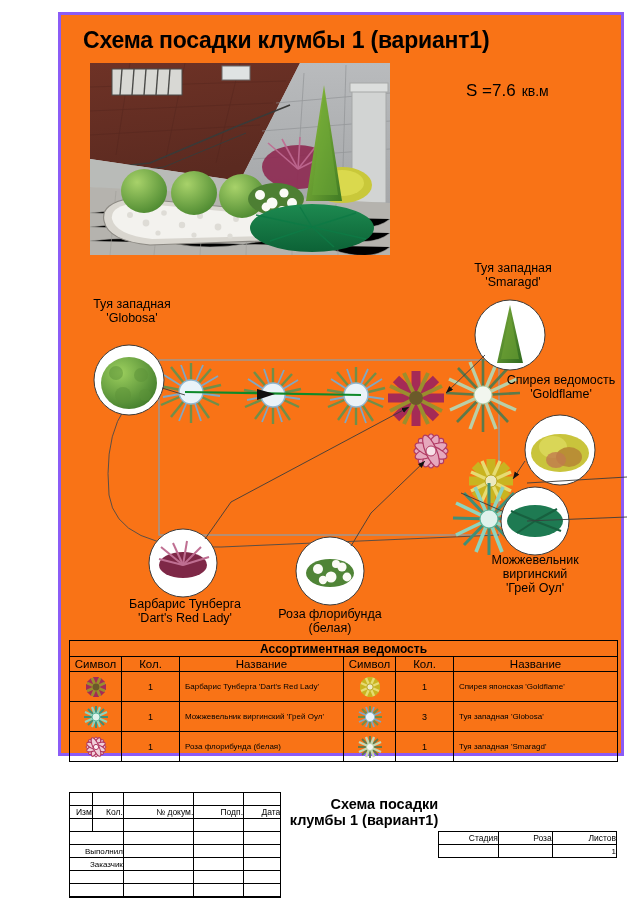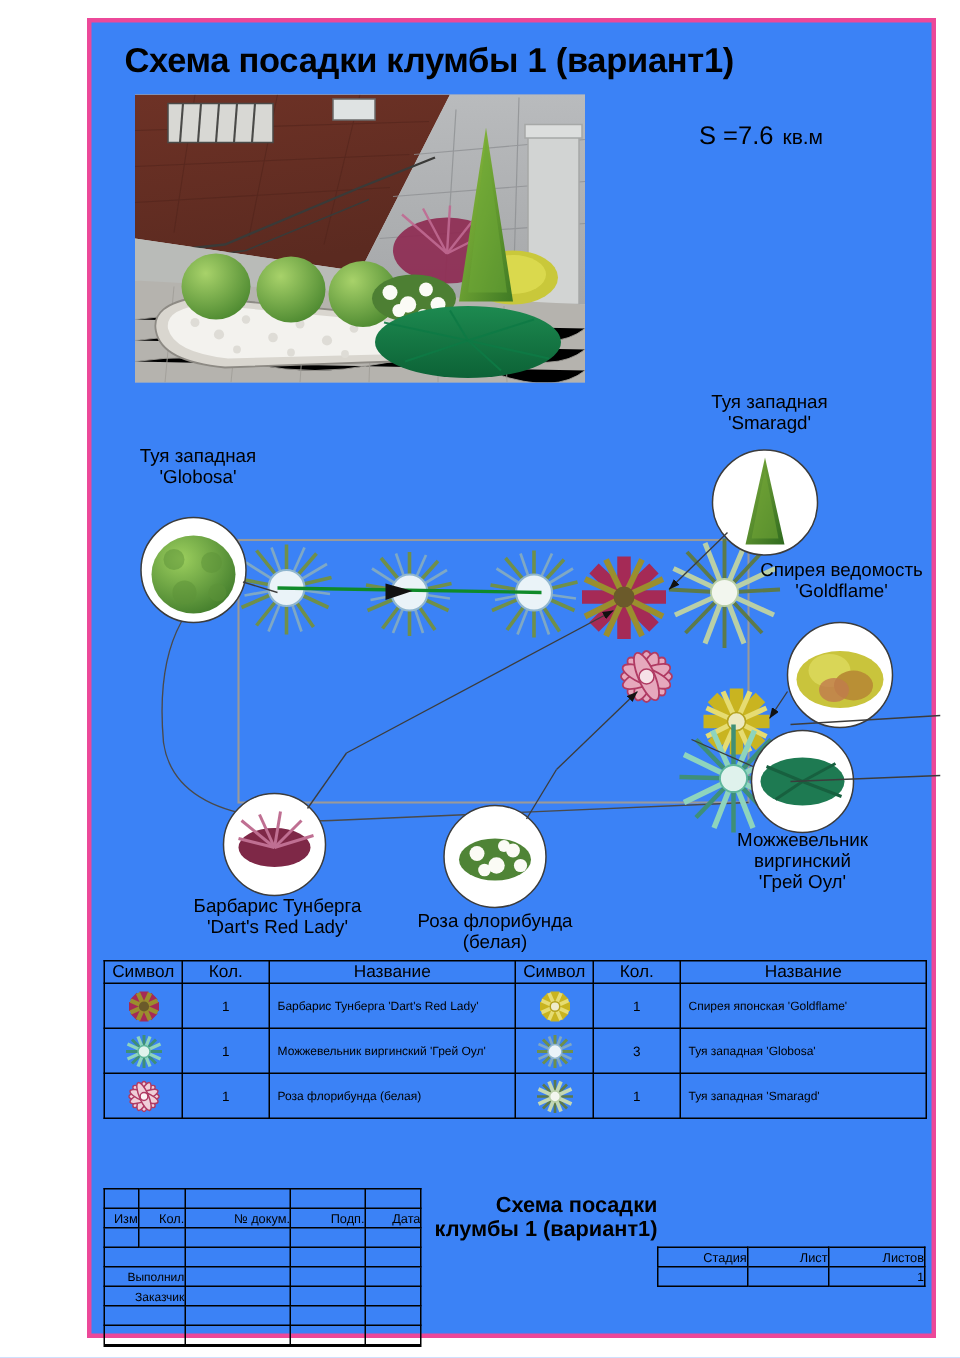--- a/index.html
+++ b/index.html
@@ -1,21 +1,21 @@
 <!DOCTYPE html>
 <html lang="ru"><head>
 <meta charset="utf-8">
 <style>
   html,body{margin:0;padding:0;background:#ffffff;}
   body{width:640px;height:905px;position:relative;overflow:hidden;
        font-family:"Liberation Sans","DejaVu Sans",sans-serif;color:#000;}
 
   
-  #sheet{position:absolute;left:58px;top:12px;width:566px;height:880px;
-         border:3px solid #ec4899;background:#3b82f6;box-sizing:border-box;}
+  #sheet{position:absolute;left:58px;top:12px;width:566px;height:744px;
+         border:3px solid #8b5cf6;background:#f97316;box-sizing:border-box;}
 
   
   .doc-title{position:absolute;left:22px;top:12px;font-size:23px;font-weight:bold;
              letter-spacing:-0.2px;white-space:nowrap;}
   .area-note{position:absolute;left:405px;top:66px;font-size:17px;white-space:nowrap;}
   .area-note .unit{font-size:14px;margin-left:6px;}
 
   
   #photo{position:absolute;left:29px;top:48px;width:300px;height:192px;
          overflow:hidden;background:#b9b4ad;}
@@ -532,20 +532,23 @@
     <colgroup>
       <col style="width:52px">
         <col style="width:58px">
         <col style="width:164px">
       <col style="width:52px">
         <col style="width:58px">
         <col style="width:164px">
     </colgroup>
     <tbody>
       <tr>
+        <td class="tbl-title" colspan="6">Ассортиментная ведомость</td>
+      </tr>
+      <tr>
         <td class="hd">Символ</td>
         <td class="hd">Кол.</td>
         <td class="hd">Название</td>
         <td class="hd">Символ</td>
         <td class="hd">Кол.</td>
         <td class="hd">Название</td>
       </tr>
 
       <tr>
         <td class="sym">
@@ -750,21 +753,21 @@
         <td></td>
       </tr>
 
       <tr>
         <td colspan="2"></td>
         <td></td>
         <td></td>
         <td></td>
         <td class="nb" rowspan="4"></td>
         <td class="hdcell">Стадия</td>
-        <td class="hdcell">Лист</td>
+        <td class="hdcell">Роза</td>
         <td class="hdcell">Листов</td>
       </tr>
       <tr>
         <td colspan="2" class="lbl">Выполнил</td>
         <td></td>
         <td></td>
         <td></td>
         <td></td>
         <td></td>
         <td>1</td>

